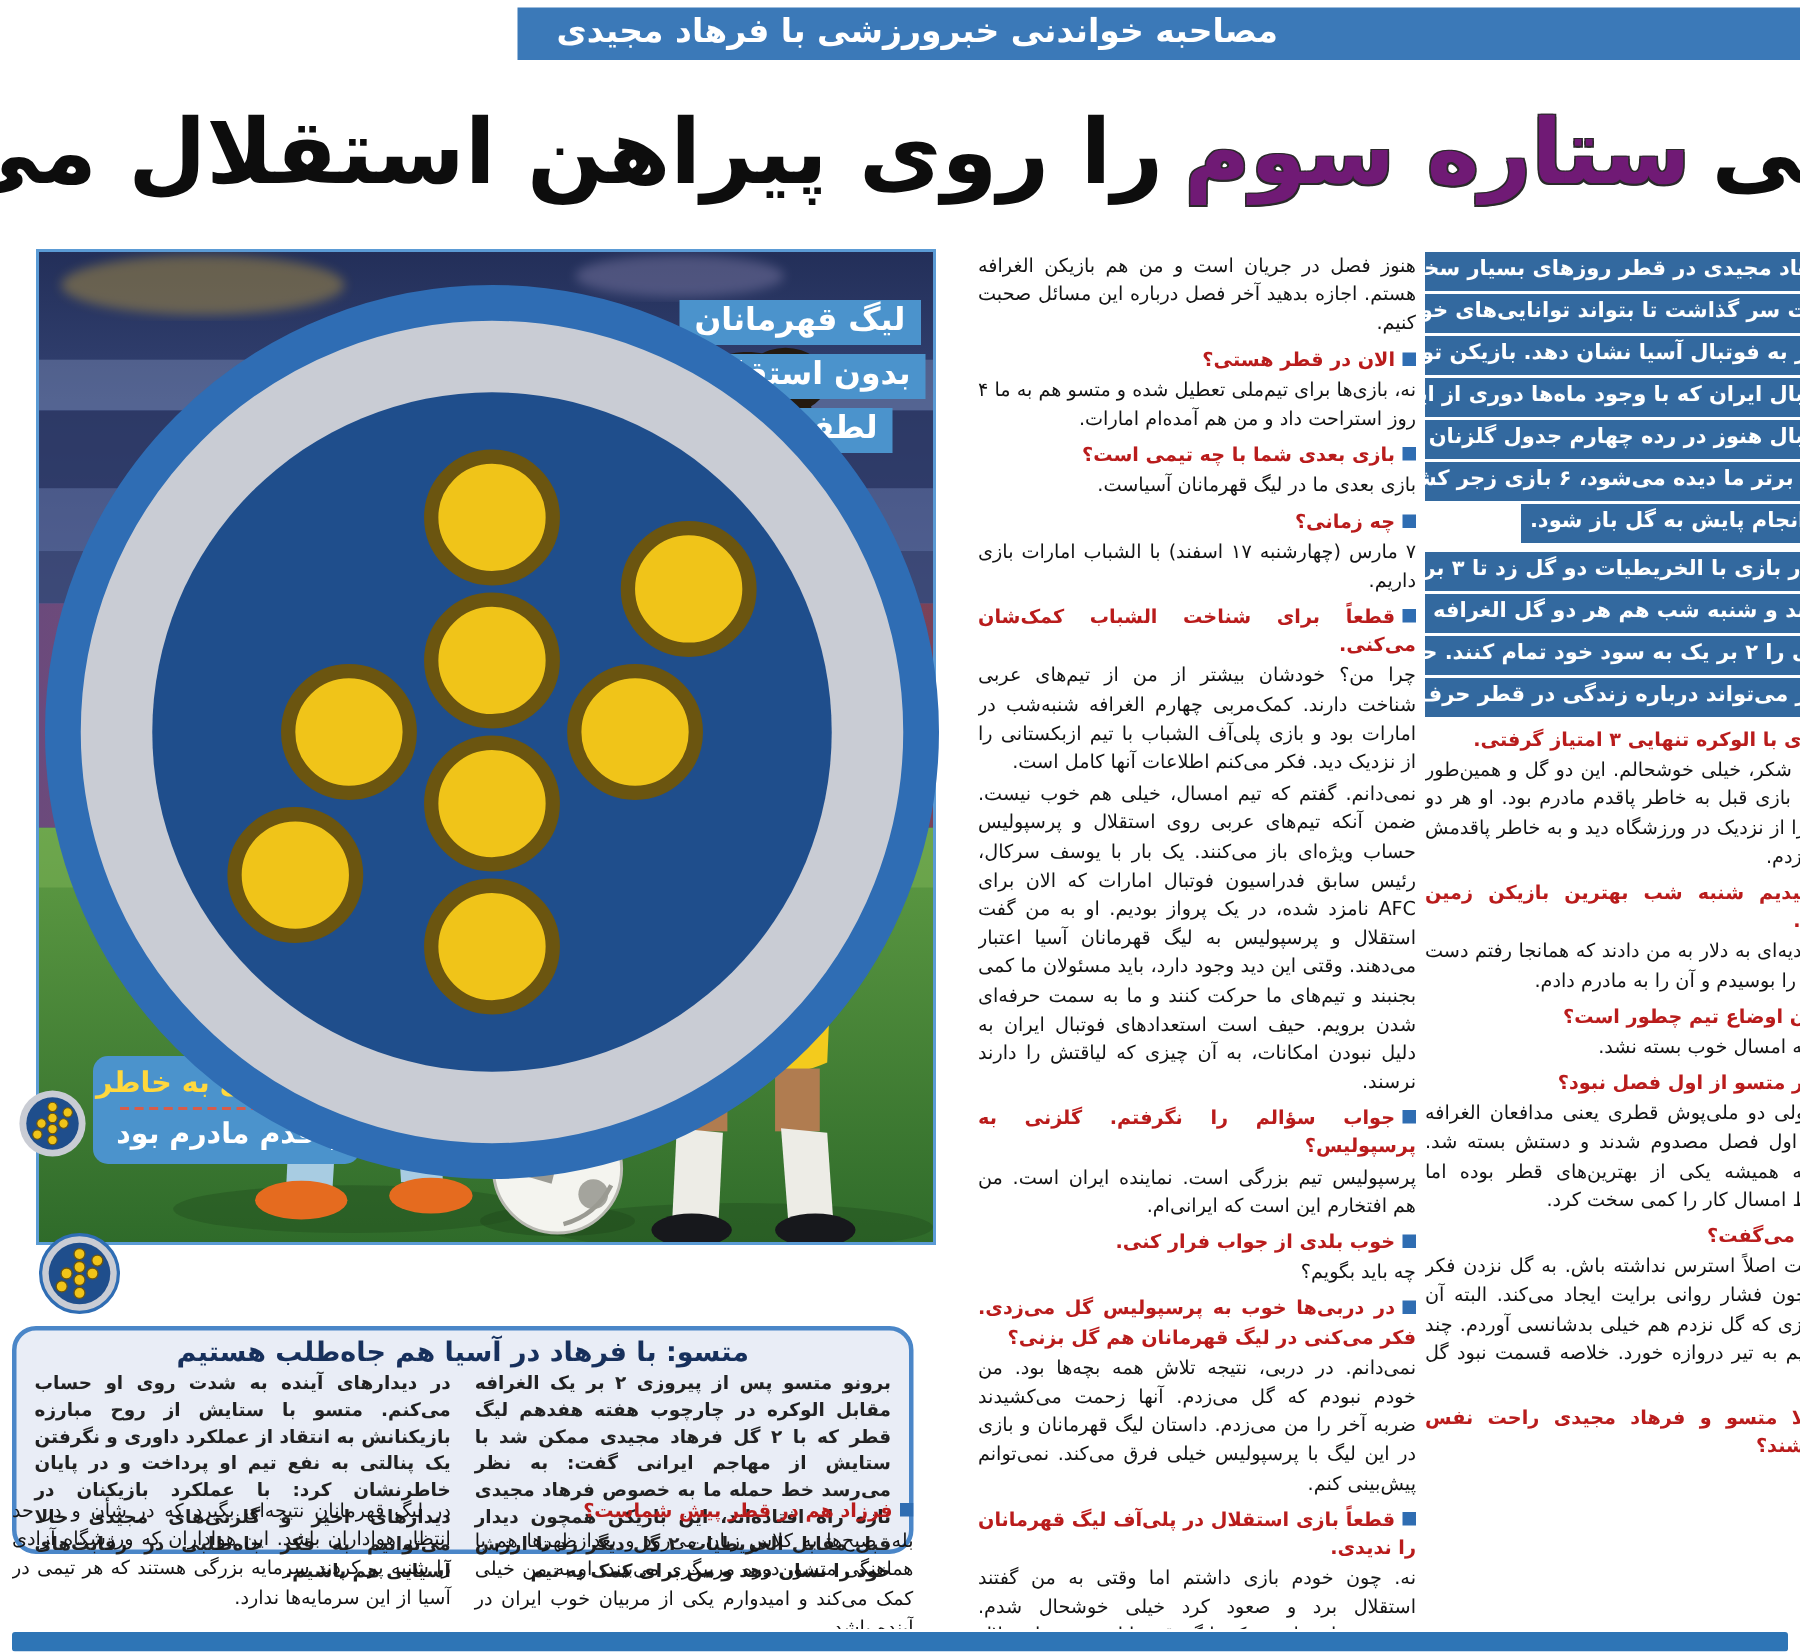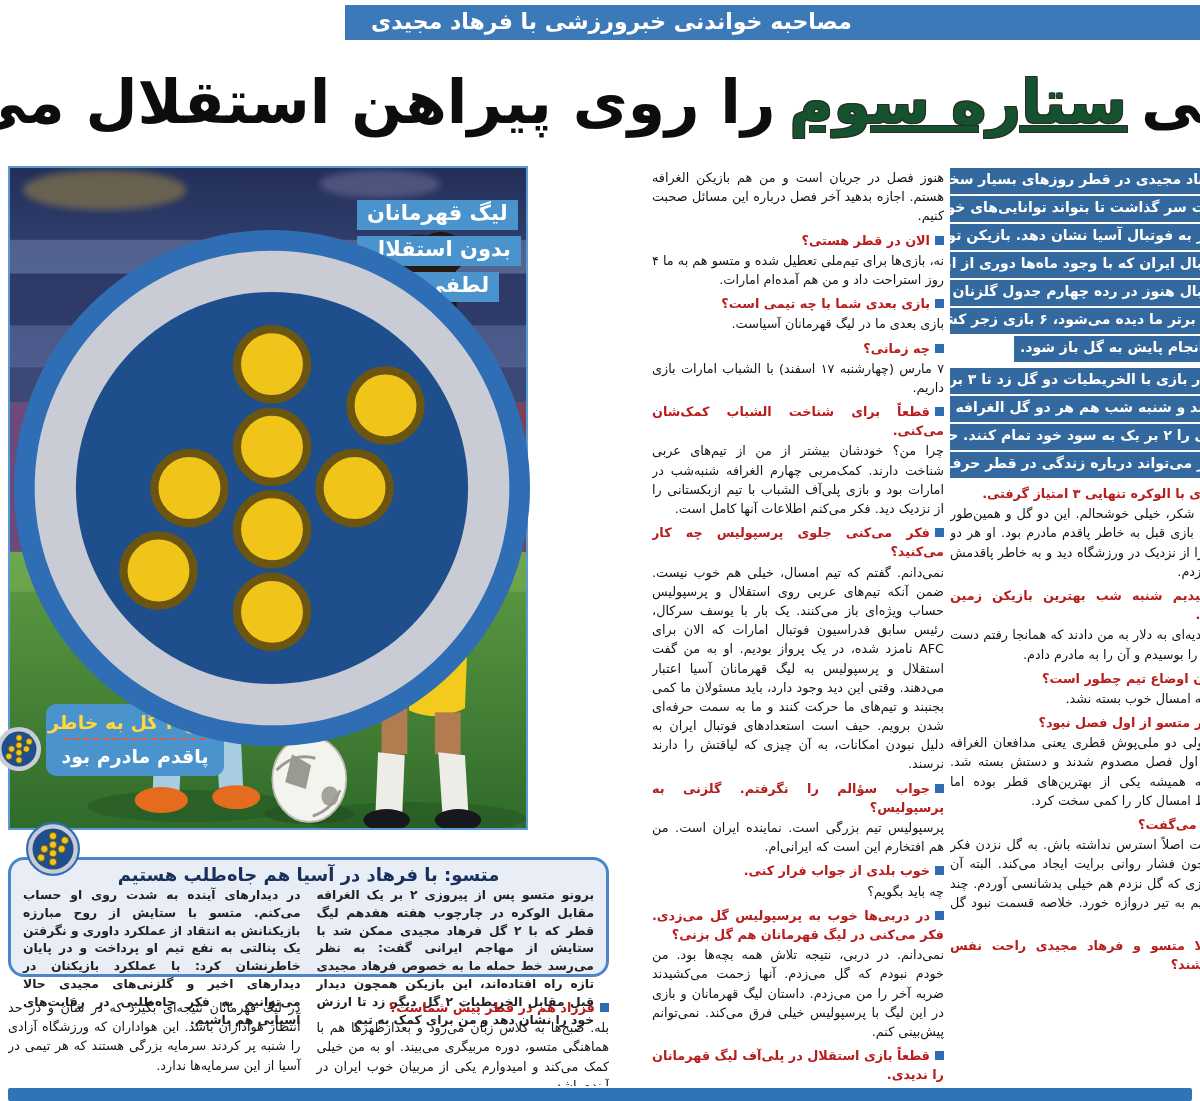--- a/index.html
+++ b/index.html
@@ -18,27 +18,26 @@
     color:#fff;font-weight:bold;font-size:22px;white-space:nowrap;
   }
   
   .headline{
     position:absolute;left:0;top:42px;width:1200px;height:120px;
     display:flex;align-items:center;justify-content:center;gap:14px;
     direction:rtl;font-weight:bold;font-size:60px;color:#0d0d0d;
     white-space:nowrap;
   }
   .headline .hl{
-    color:#14532d;
+    color:#701a75;
     text-shadow:-1px -1px 0 #2a2a2a,1px -1px 0 #2a2a2a,-1px 1px 0 #2a2a2a,1px 1px 0 #2a2a2a;
-    text-decoration:underline;
   }
   
   .photo{
-    position:absolute;left:8px;top:166px;width:520px;height:664px;
+    position:absolute;left:24px;top:166px;width:600px;height:664px;
     border:2px solid #5b9bd5;box-sizing:border-box;background:#3a4f86;overflow:visible;
   }
   .photo svg{display:block;width:100%;height:100%;}
   .badge{
     position:absolute;width:50px;height:50px;z-index:6;
   }
   .cap-top{
     position:absolute;top:32px;right:5px;z-index:5;
     display:flex;flex-direction:column;align-items:flex-end;
   }
@@ -70,21 +69,21 @@
   .q{
     font-weight:bold;color:#b91c1c;margin:5px 0 1px 0;
   }
   .qb{
     display:inline-block;width:9px;height:9px;background:#2f6db2;
     margin-left:5px;vertical-align:baseline;
   }
   .a{margin:0 0 2px 0;}
   
   .metsu{
-    position:absolute;left:8px;top:857px;width:601px;height:120px;
+    position:absolute;left:8px;top:884px;width:601px;height:152px;
     border:3px solid #4a86c8;border-radius:16px;background:#e9edf6;
     box-sizing:border-box;direction:rtl;
   }
   .metsu .title{
     text-align:center;font-weight:bold;font-size:18px;color:#17305c;
     margin:4px 0 2px 0;
   }
   .metsu .cols{
     display:flex;gap:16px;padding:0 12px;direction:rtl;
   }
@@ -273,21 +272,20 @@
   <div class="a">هنوز فصل در جریان است و من هم بازیکن الغرافه هستم. اجازه بدهید آخر فصل درباره این مسائل صحبت کنیم.</div>
 
   <div class="q"><span class="qb"></span><span>الان در قطر هستی؟</span></div>
   <div class="a">نه، بازی‌ها برای تیم‌ملی تعطیل شده و متسو هم به ما ۴ روز استراحت داد و من هم آمده‌ام امارات.</div>
   <div class="q"><span class="qb"></span><span>بازی بعدی شما با چه تیمی است؟</span></div>
   <div class="a">بازی بعدی ما در لیگ قهرمانان آسیاست.</div>
   <div class="q"><span class="qb"></span><span>چه زمانی؟</span></div>
   <div class="a">۷ مارس (چهارشنبه ۱۷ اسفند) با الشباب امارات بازی داریم.</div>
   <div class="q"><span class="qb"></span><span>قطعاً برای شناخت الشباب کمک‌شان می‌کنی.</span></div>
   <div class="a">چرا من؟ خودشان بیشتر از من از تیم‌های عربی شناخت دارند. کمک‌مربی چهارم الغرافه شنبه‌شب در امارات بود و بازی پلی‌آف الشباب با تیم ازبکستانی را از نزدیک دید. فکر می‌کنم اطلاعات آنها کامل است.</div>
-  <div class="q"><span class="qb"></span><span>فکر می‌کنی جلوی پرسپولیس چه کار می‌کنید؟</span></div>
   <div class="a">نمی‌دانم. گفتم که تیم امسال، خیلی هم خوب نیست. ضمن آنکه تیم‌های عربی روی استقلال و پرسپولیس حساب ویژه‌ای باز می‌کنند. یک بار با یوسف سرکال، رئیس سابق فدراسیون فوتبال امارات که الان برای AFC نامزد شده، در یک پرواز بودیم. او به من گفت استقلال و پرسپولیس به لیگ قهرمانان آسیا اعتبار می‌دهند. وقتی این دید وجود دارد، باید مسئولان ما کمی بجنبند و تیم‌های ما حرکت کنند و ما به سمت حرفه‌ای شدن برویم. حیف است استعدادهای فوتبال ایران به دلیل نبودن امکانات، به آن چیزی که لیاقتش را دارند نرسند.</div>
   <div class="q"><span class="qb"></span><span>جواب سؤالم را نگرفتم. گلزنی به پرسپولیس؟</span></div>
   <div class="a">پرسپولیس تیم بزرگی است. نماینده ایران است. من هم افتخارم این است که ایرانی‌ام.</div>
   <div class="q"><span class="qb"></span><span>خوب بلدی از جواب فرار کنی.</span></div>
   <div class="a">چه باید بگویم؟</div>
   <div class="q"><span class="qb"></span><span>در دربی‌ها خوب به پرسپولیس گل می‌زدی. فکر می‌کنی در لیگ قهرمانان هم گل بزنی؟</span></div>
   <div class="a">نمی‌دانم. در دربی، نتیجه تلاش همه بچه‌ها بود. من خودم نبودم که گل می‌زدم. آنها زحمت می‌کشیدند ضربه آخر را من می‌زدم. داستان لیگ قهرمانان و بازی در این لیگ با پرسپولیس خیلی فرق می‌کند. نمی‌توانم پیش‌بینی کنم.</div>
   <div class="q"><span class="qb"></span><span>قطعاً بازی استقلال در پلی‌آف لیگ قهرمانان را ندیدی.</span></div>
   <div class="a">نه. چون خودم بازی داشتم اما وقتی به من گفتند استقلال برد و صعود کرد خیلی خوشحال شدم. حقیقتش این است که لیگ قهرمانان بدون استقلال لطفی ندارد.</div>
 

